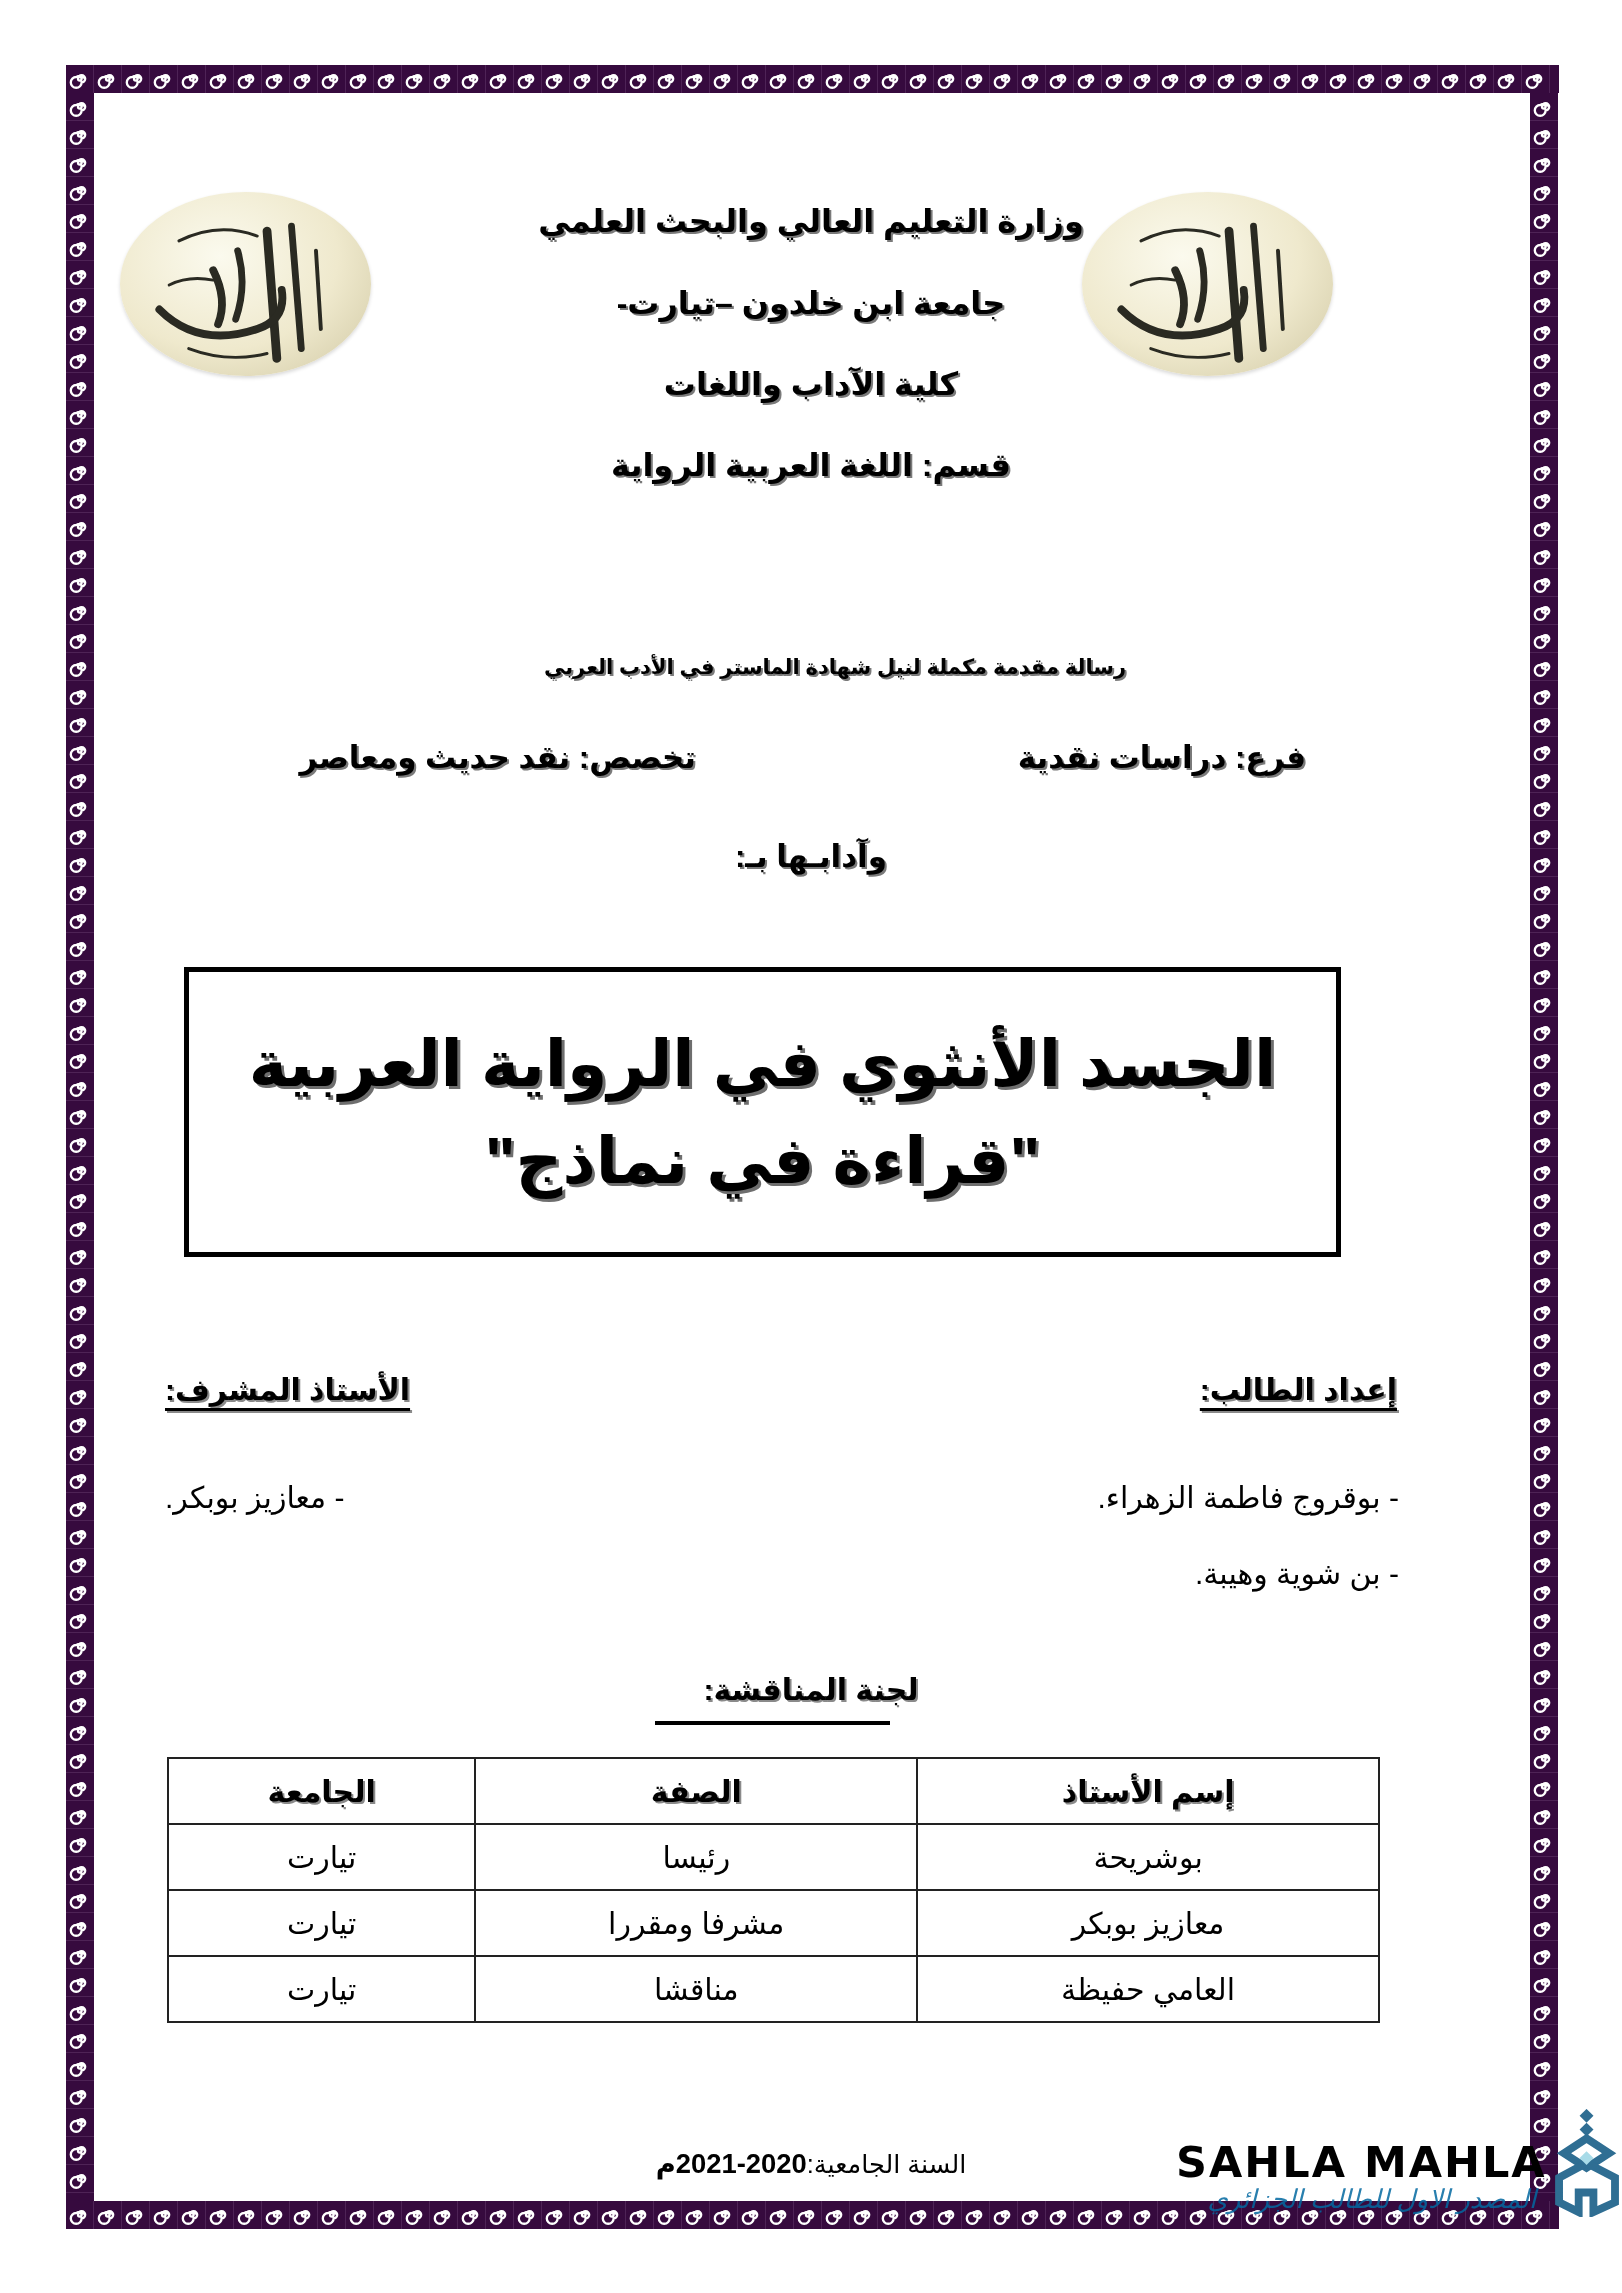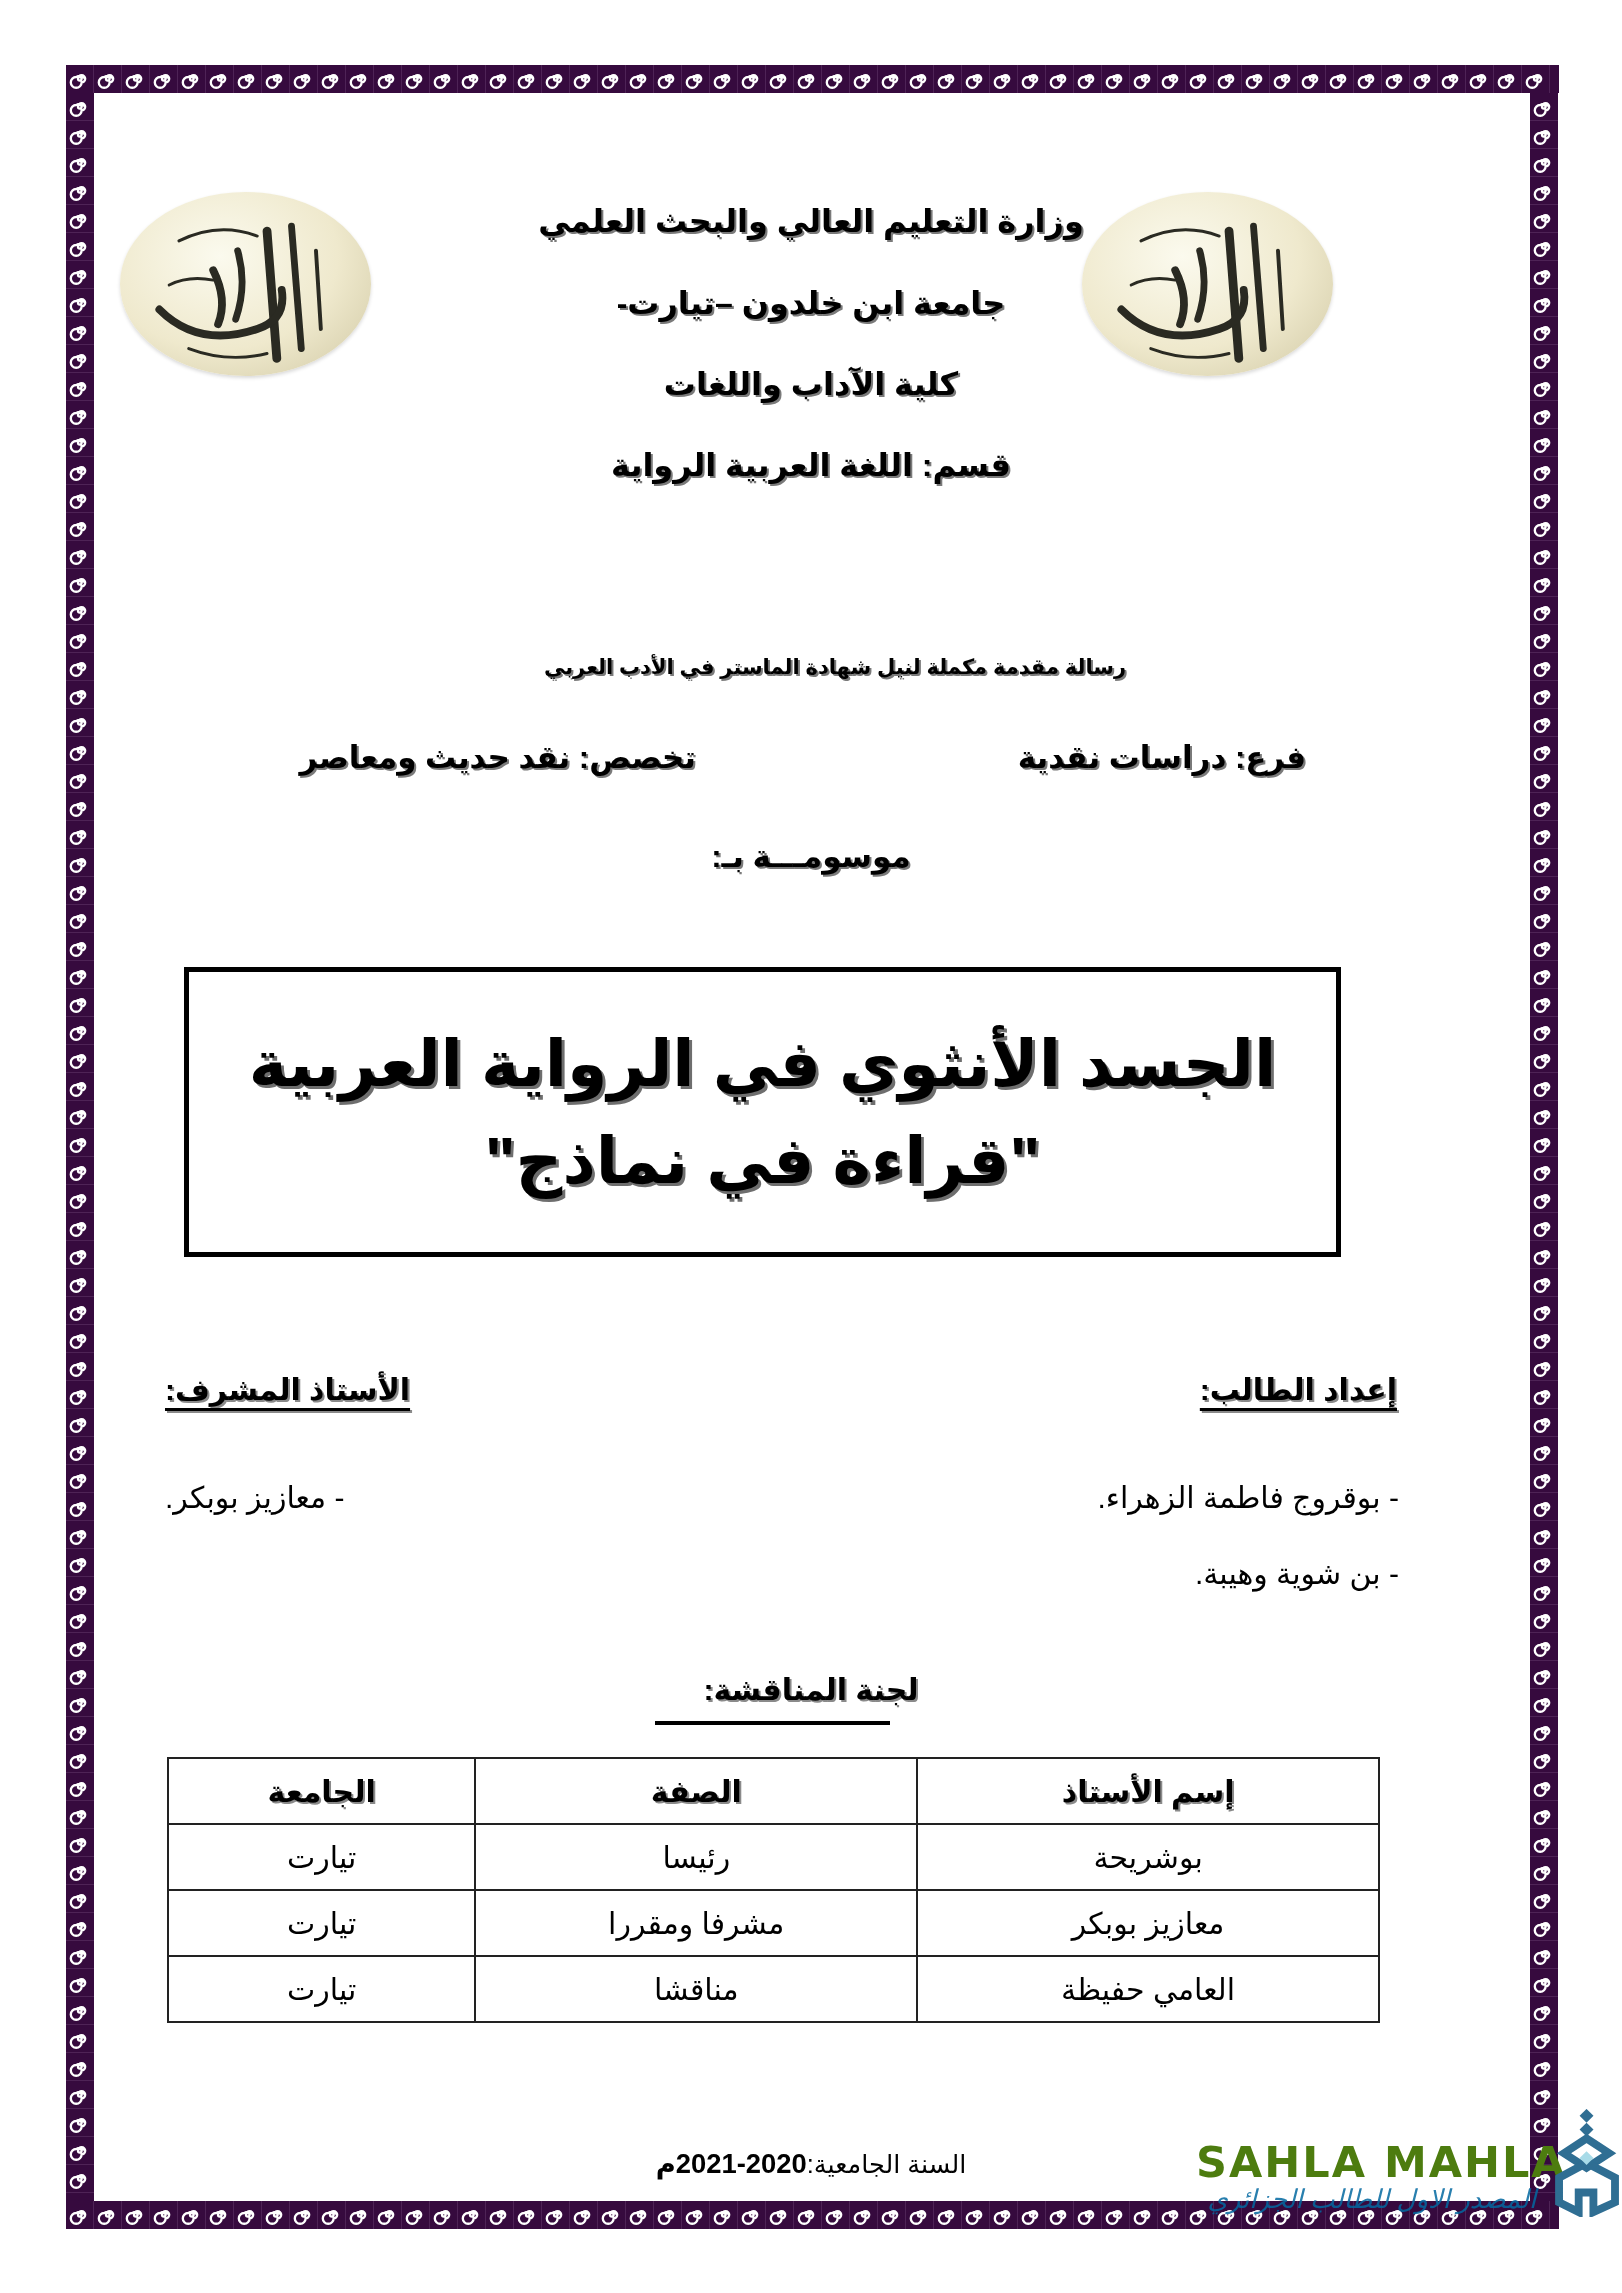--- a/index.html
+++ b/index.html
@@ -75,23 +75,22 @@
     position:absolute; left:0; width:1622px; top:2148px; text-align:center;
     font-size:25.5px; direction:rtl;
   }
   .year-line b { font-size:27.4px; }
 
   .watermark {
     position:absolute; left:1176px; top:2137px; width:402px; height:83px;
   }
   .wm-text {
     position:absolute; left:0; top:0; font-size:43px; letter-spacing:2px;
-    color:#4d7c0f; font-family:"DejaVu Sans","Liberation Sans",sans-serif; font-weight:bold;
+    color:#000000; font-family:"DejaVu Sans","Liberation Sans",sans-serif; font-weight:bold;
     white-space:nowrap;
-    margin-left:20px;
   }
   .wm-sub {
     position:absolute; left:9.8px; top:47px; width:372px; font-size:26px; color:#0369a1;
     direction:rtl; text-align:center; white-space:nowrap; opacity:0.85;font-style:italic;
   }
   .wm-logo { position:absolute; left:1554px; top:2109px; width:69px; height:108px; }
 </style>
 </head>
 <body>
 
@@ -1418,21 +1417,21 @@
 <div class="center-line header-line shadowed" style="top:202px;">وزارة التعليم العالي والبحث العلمي</div>
 <div class="center-line header-line shadowed" style="top:284px;">جامعة ابن خلدون –تيارت-</div>
 <div class="center-line header-line shadowed" style="top:365px;">كلية الآداب واللغات</div>
 <div class="center-line header-line shadowed" style="top:446px;">قسم: اللغة العربية الرواية</div>
 
 <div class="center-line shadowed" style="top:655px; font-size:21px;padding-left:24px;">رسالة مقدمة مكملة لنيل شهادة الماستر في الأدب العربي</div>
 
 <div class="abs shadowed rtl" style="right:316px; top:739px; font-size:31px; font-weight:bold; white-space:nowrap;">فرع: دراسات نقدية</div>
 <div class="abs shadowed rtl" style="right:926px; top:739px; font-size:31px; font-weight:bold; white-space:nowrap;">تخصص: نقد حديث ومعاصر</div>
 
-<div class="center-line shadowed" style="top:838px; font-size:31px;">موسومـــة بـ:</div>
+<div class="center-line shadowed" style="top:838px; font-size:31px;">وآدابـها بـ:</div>
 
 <div class="title-box">
   <div class="title-line">الجسد الأنثوي في الرواية العربية</div>
   <div class="title-line">"قراءة في نماذج"</div>
 </div>
 
 <div class="label-u" style="right:225px; top:1372px;">إعداد الطالب:</div>
 <div class="label-u" style="left:165px; top:1372px;">الأستاذ المشرف:</div>
 
 <div class="name-line" style="right:223px; top:1480px;">- بوقروج فاطمة الزهراء.</div>

